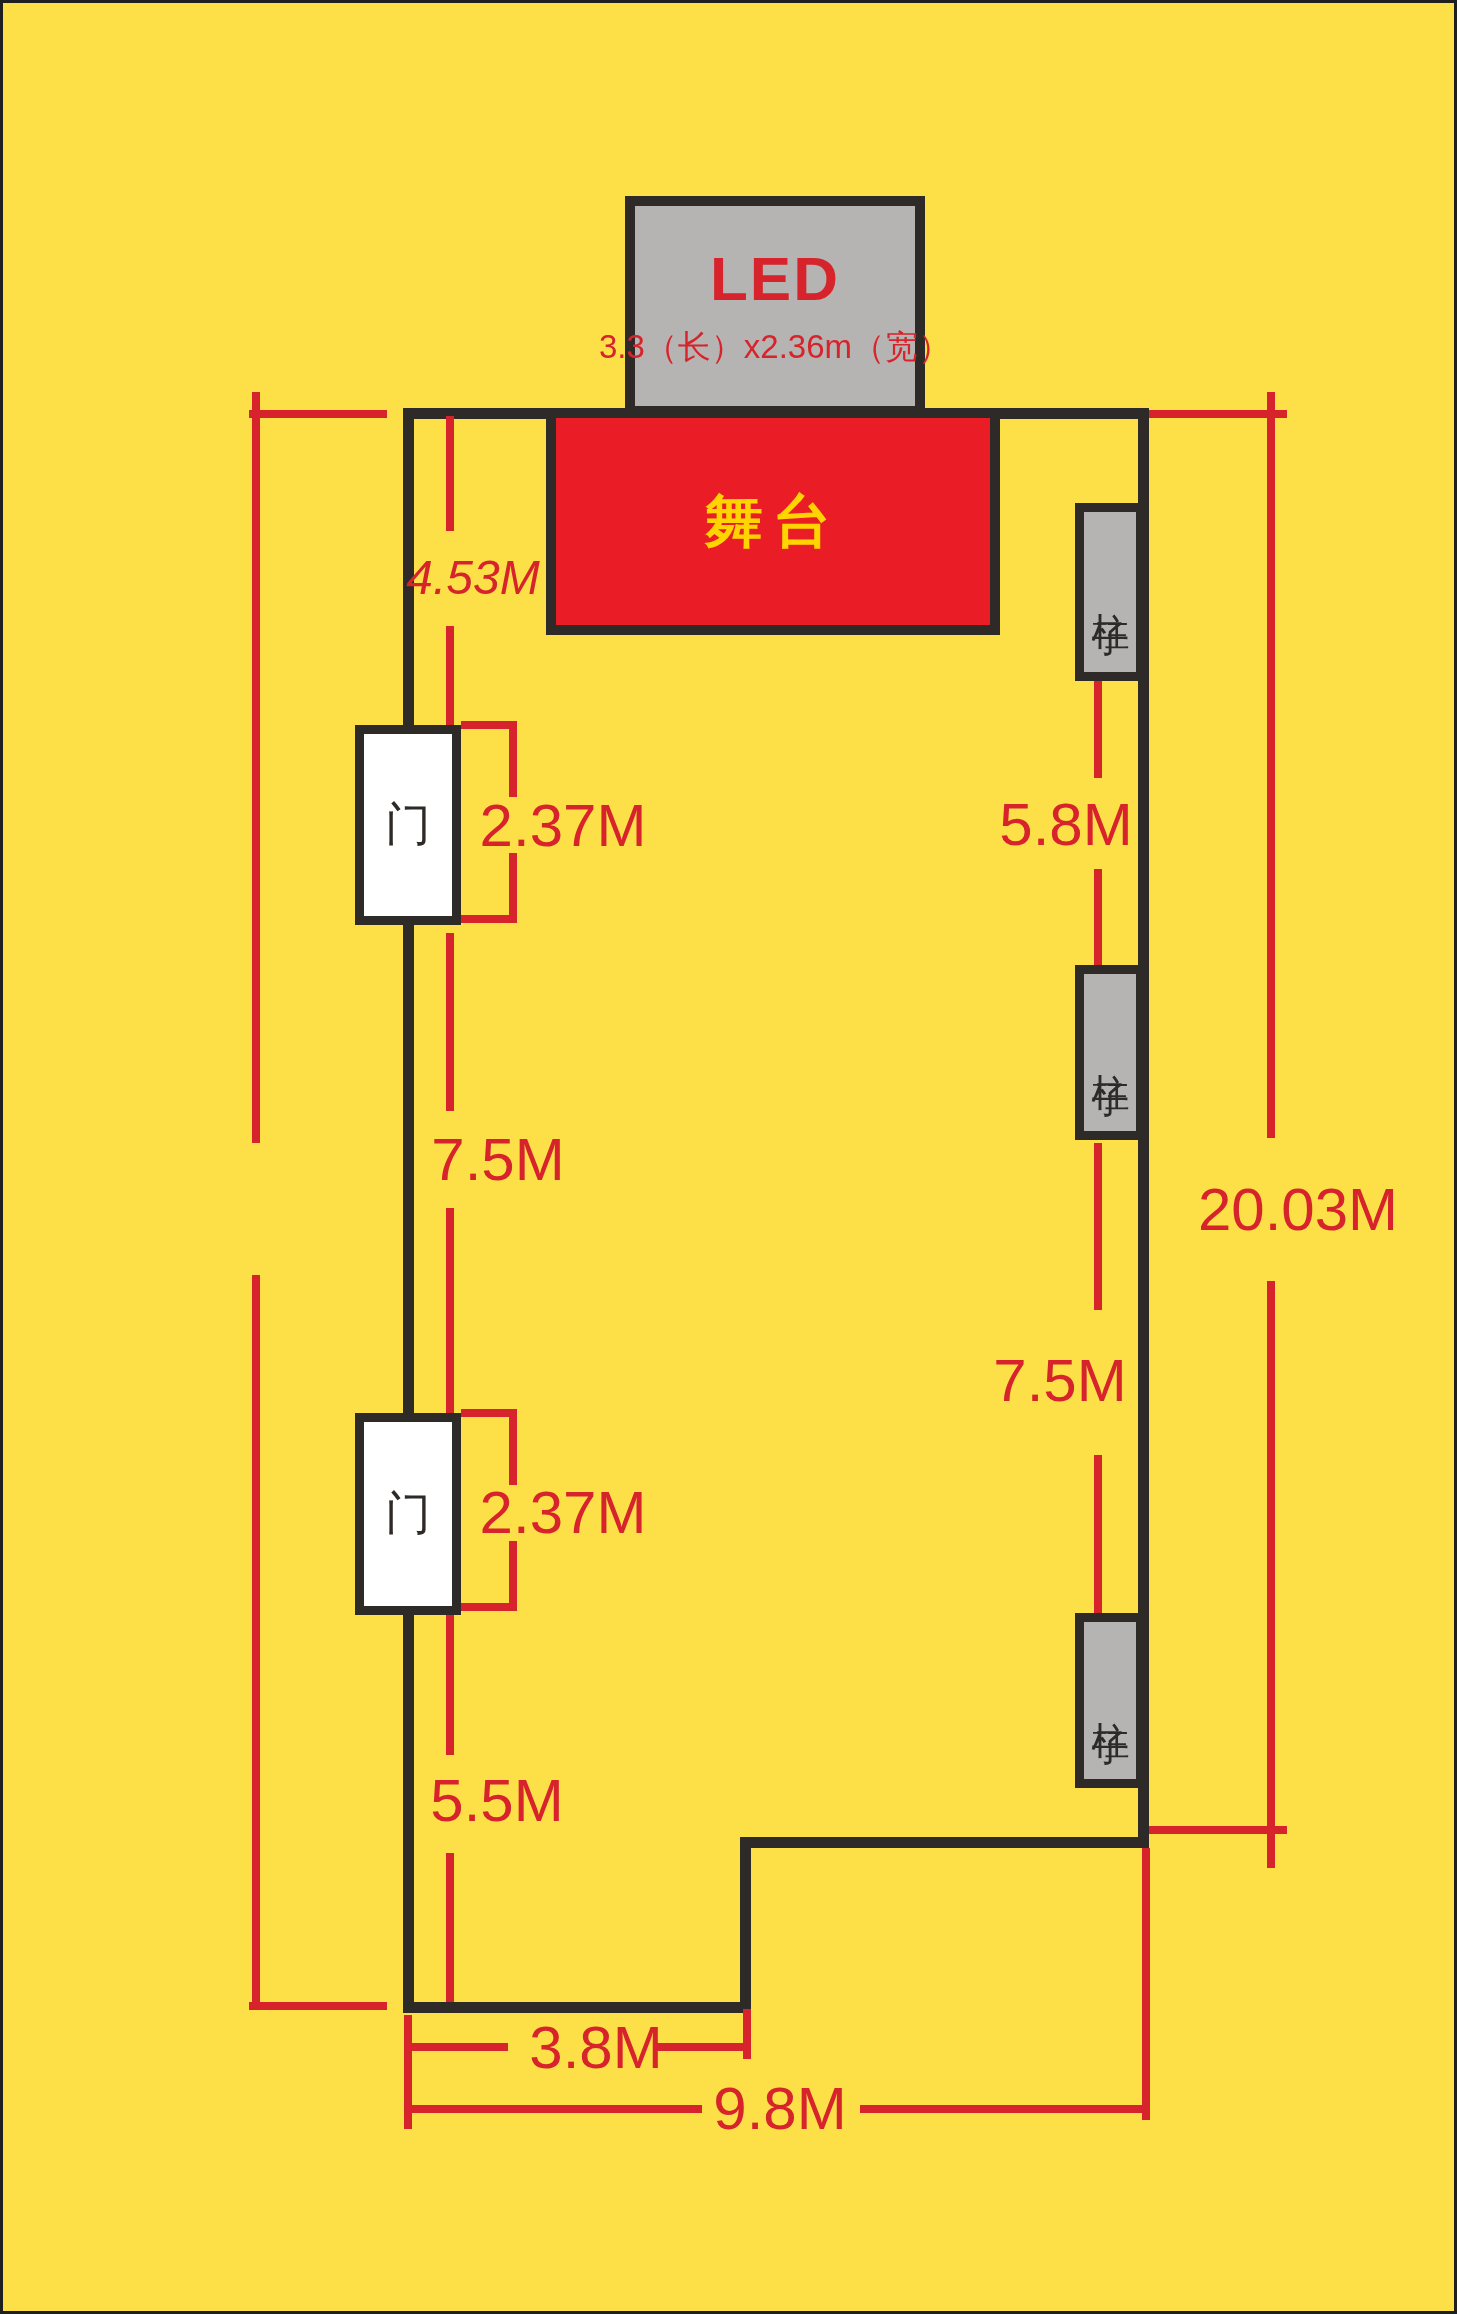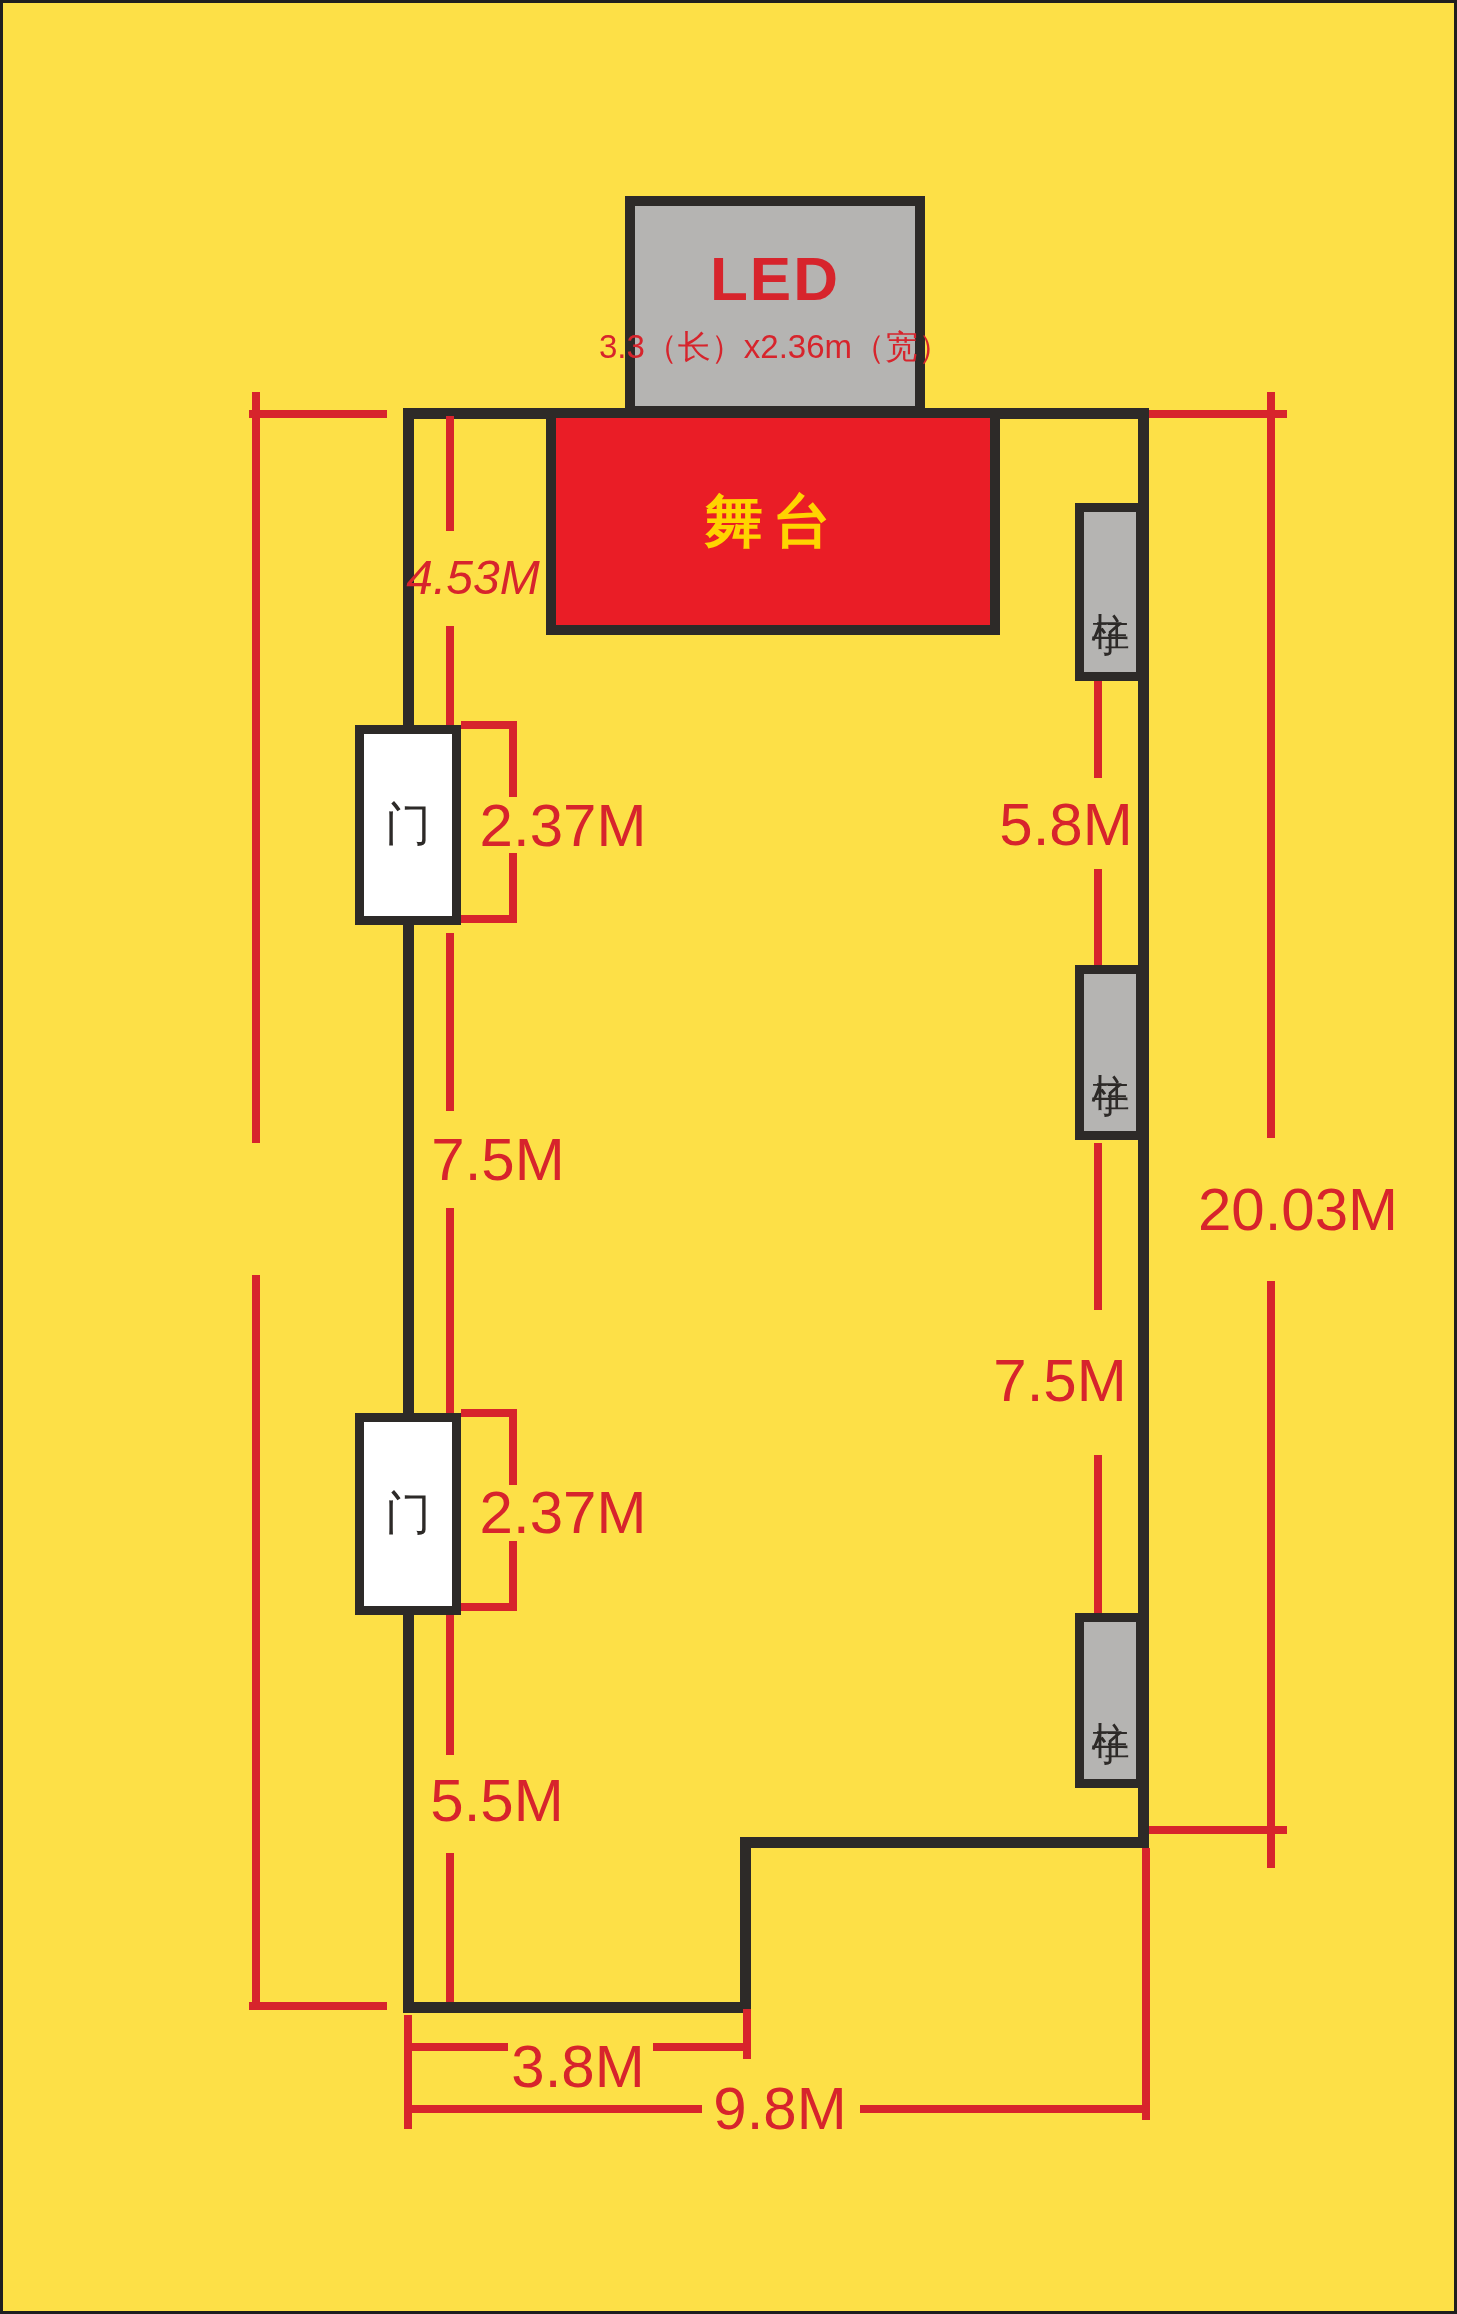--- a/index.html
+++ b/index.html
@@ -118,20 +118,20 @@
   <div class="dlabel" style="left:953px;top:792px;width:220px;">5.8M</div>
 
   <div class="rl" style="left:1091px;top:1140px;width:8px;height:167px;"></div>
   <div class="rl" style="left:1091px;top:1452px;width:8px;height:158px;"></div>
   <div class="dlabel" style="left:947px;top:1348px;width:220px;">7.5M</div>
 
   <div class="rl" style="left:401px;top:2012px;width:8px;height:114px;"></div>
   <div class="rl" style="left:409px;top:2040px;width:96px;height:8px;"></div>
   <div class="rl" style="left:650px;top:2040px;width:96px;height:8px;"></div>
   <div class="rl" style="left:740px;top:2006px;width:8px;height:50px;"></div>
-  <div class="dlabel" style="left:465px;top:2015px;width:220px;margin-top:19px;">3.8M</div>
+  <div class="dlabel" style="left:483px;top:2015px;width:220px;">3.8M</div>
 
   <div class="rl" style="left:409px;top:2102px;width:290px;height:8px;"></div>
   <div class="rl" style="left:857px;top:2102px;width:287px;height:8px;"></div>
   <div class="rl" style="left:1139px;top:1845px;width:8px;height:272px;"></div>
   <div class="dlabel" style="left:667px;top:2076px;width:220px;">9.8M</div>
 
 </div>
 
 </body></html>

